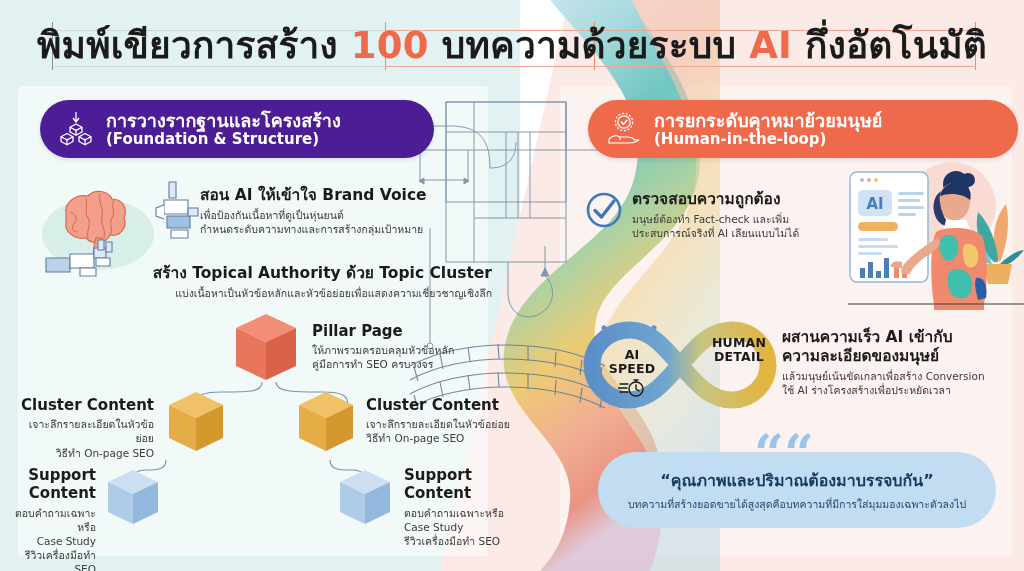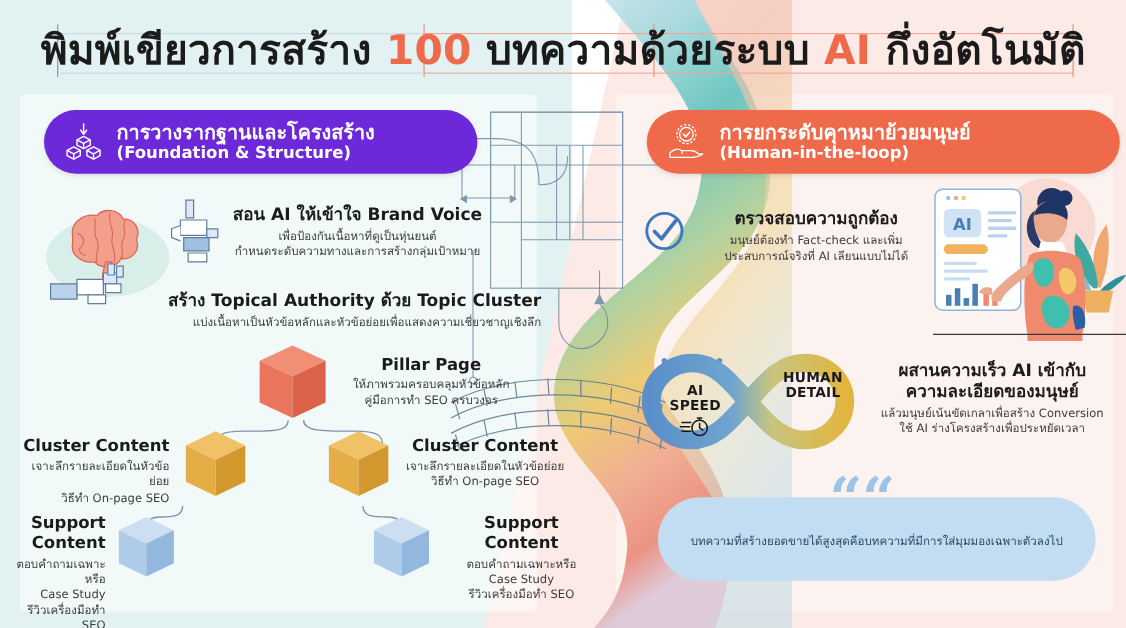--- a/index.html
+++ b/index.html
@@ -69,29 +69,29 @@
   
   .badge {
     position: absolute;
     display: flex; align-items: center;
     border-radius: 34px;
     padding: 0 22px 0 16px;
     height: 58px;
     color: #fff;
     box-shadow: 0 2px 5px rgba(0,0,0,.10);
   }
-  .badge.left  { left: 40px;  top: 100px; width: 356px; background: #6d28d9; }
+  .badge.left  { left: 40px;  top: 100px; width: 356px; background: #4c1d95; }
   .badge.right { left: 588px; top: 100px; width: 392px; background: #ef6a4b; }
   .badge-icon { width: 40px; height: 40px; flex: 0 0 40px; margin-right: 10px; }
   .badge-txt { line-height: 1.12; }
   .badge-th { font-size: 18px; font-weight: 700; }
   .badge-en { font-size: 15px; font-weight: 700; }
 
   
-  .blk { position: absolute; text-align: center; }
+  .blk { position: absolute; }
   .h-th  { font-size: 15.5px; font-weight: 700; color: #1b1b1b; line-height: 1.22; }
   .h-lg  { font-size: 15px;   font-weight: 700; color: #1b1b1b; line-height: 1.22; }
   .sub   { font-size: 10.5px; color: #3b3b3b; line-height: 1.35; margin-top: 3px; }
   .right-al { text-align: right; }
 
   
   .cube { position: absolute; }
 
   
   .conn { position: absolute; left: 0; top: 0; width: 1024px; height: 571px; pointer-events: none; }
@@ -473,16 +473,17 @@
     <div class="h-th">ผสานความเร็ว AI เข้ากับ</div>
     <div class="h-th">ความละเอียดของมนุษย์</div>
     <div class="sub">
       <div>แล้วมนุษย์เน้นขัดเกลาเพื่อสร้าง Conversion</div>
       <div>ใช้ AI ร่างโครงสร้างเพื่อประหยัดเวลา</div>
     </div>
   </div>
 
   <div class="quote-mark">““</div>
   <div class="quote-card">
+    <div class="q-main">“คุณภาพและปริมาณต้องมาบรรจบกัน”</div>
     <div class="q-sub">บทความที่สร้างยอดขายได้สูงสุดคือบทความที่มีการใส่มุมมองเฉพาะตัวลงไป</div>
   </div>
 
 </div>
 
 </body></html>

